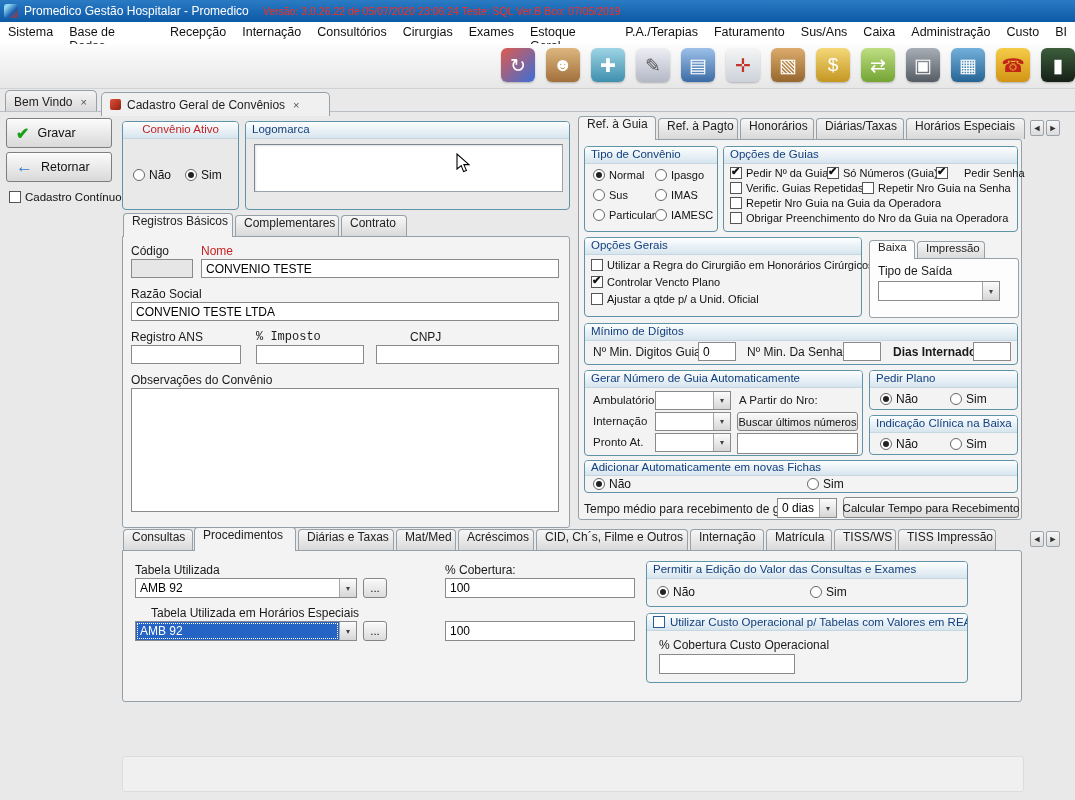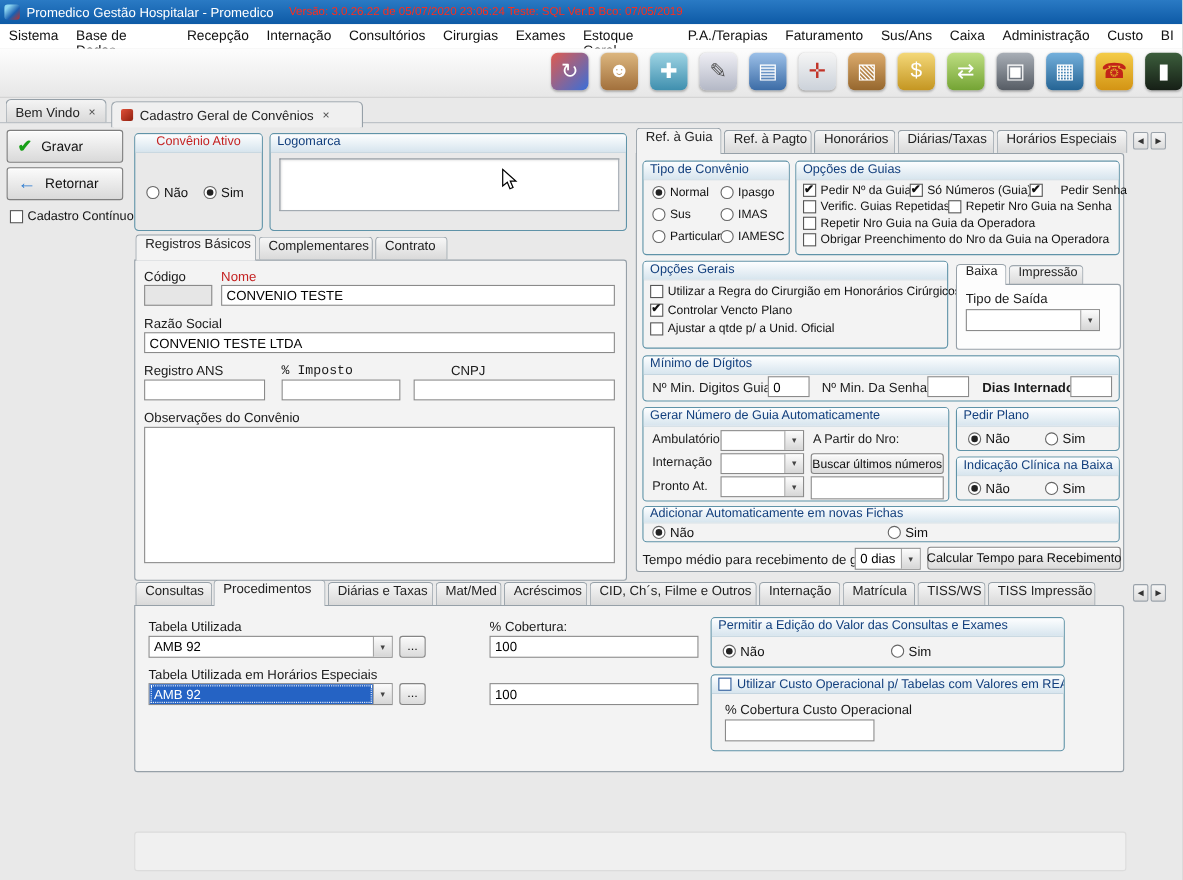--- a/index.html
+++ b/index.html
@@ -415,21 +415,21 @@
     <div class="combo" style="left:12px;top:27px;width:222px;height:20px;">
       <span class="val">AMB 92</span>
       <span class="arr">▾</span>
     </div>
     <div class="btn" style="left:240px;top:27px;width:24px;height:20px;">
         <span>...</span>
       </div>
     <span class="lbl" style="left:322px;top:12px;">% Cobertura:</span>
     <input class="inp" style="left: 322px; top: 27px; width: 190px; height: 20px;" value="100">
 
-    <span class="lbl" style="left:12px;top:55px;">Tabela Utilizada em Horários Especiais</span>
+    <span class="lbl" style="left:28px;top:55px;">Tabela Utilizada em Horários Especiais</span>
     <div class="combo sel" style="left:12px;top:70px;width:222px;height:20px;">
       <span class="val">AMB 92</span>
       <span class="arr">▾</span>
     </div>
     <div class="btn" style="left:240px;top:70px;width:24px;height:20px;">
         <span>...</span>
       </div>
     <span class="lbl" style="left:322px;top:55px;margin-top:20px;">% Cobertura</span>
     <input class="inp" style="left: 322px; top: 70px; width: 190px; height: 20px;" value="100">
 

